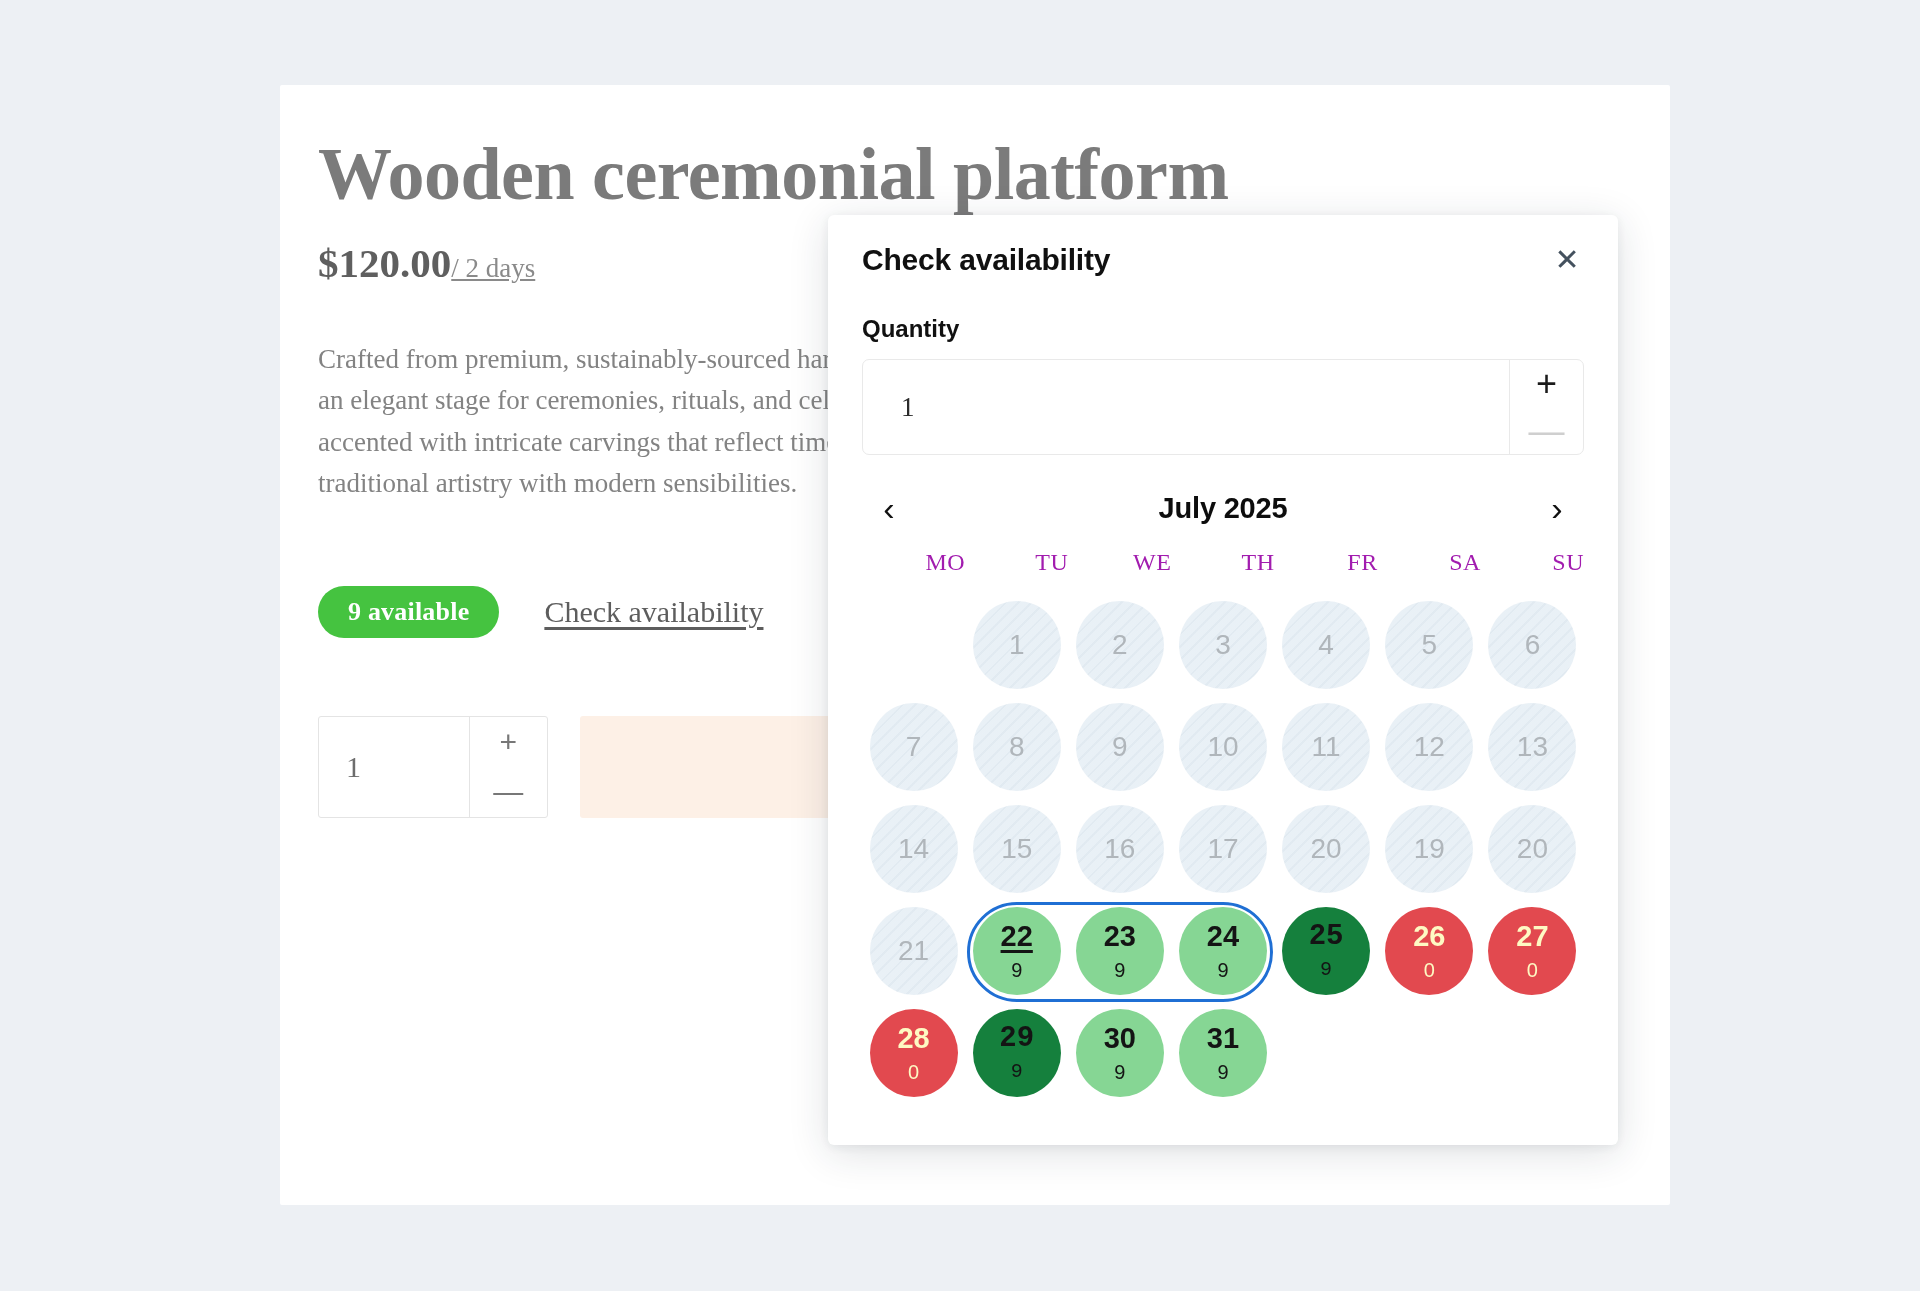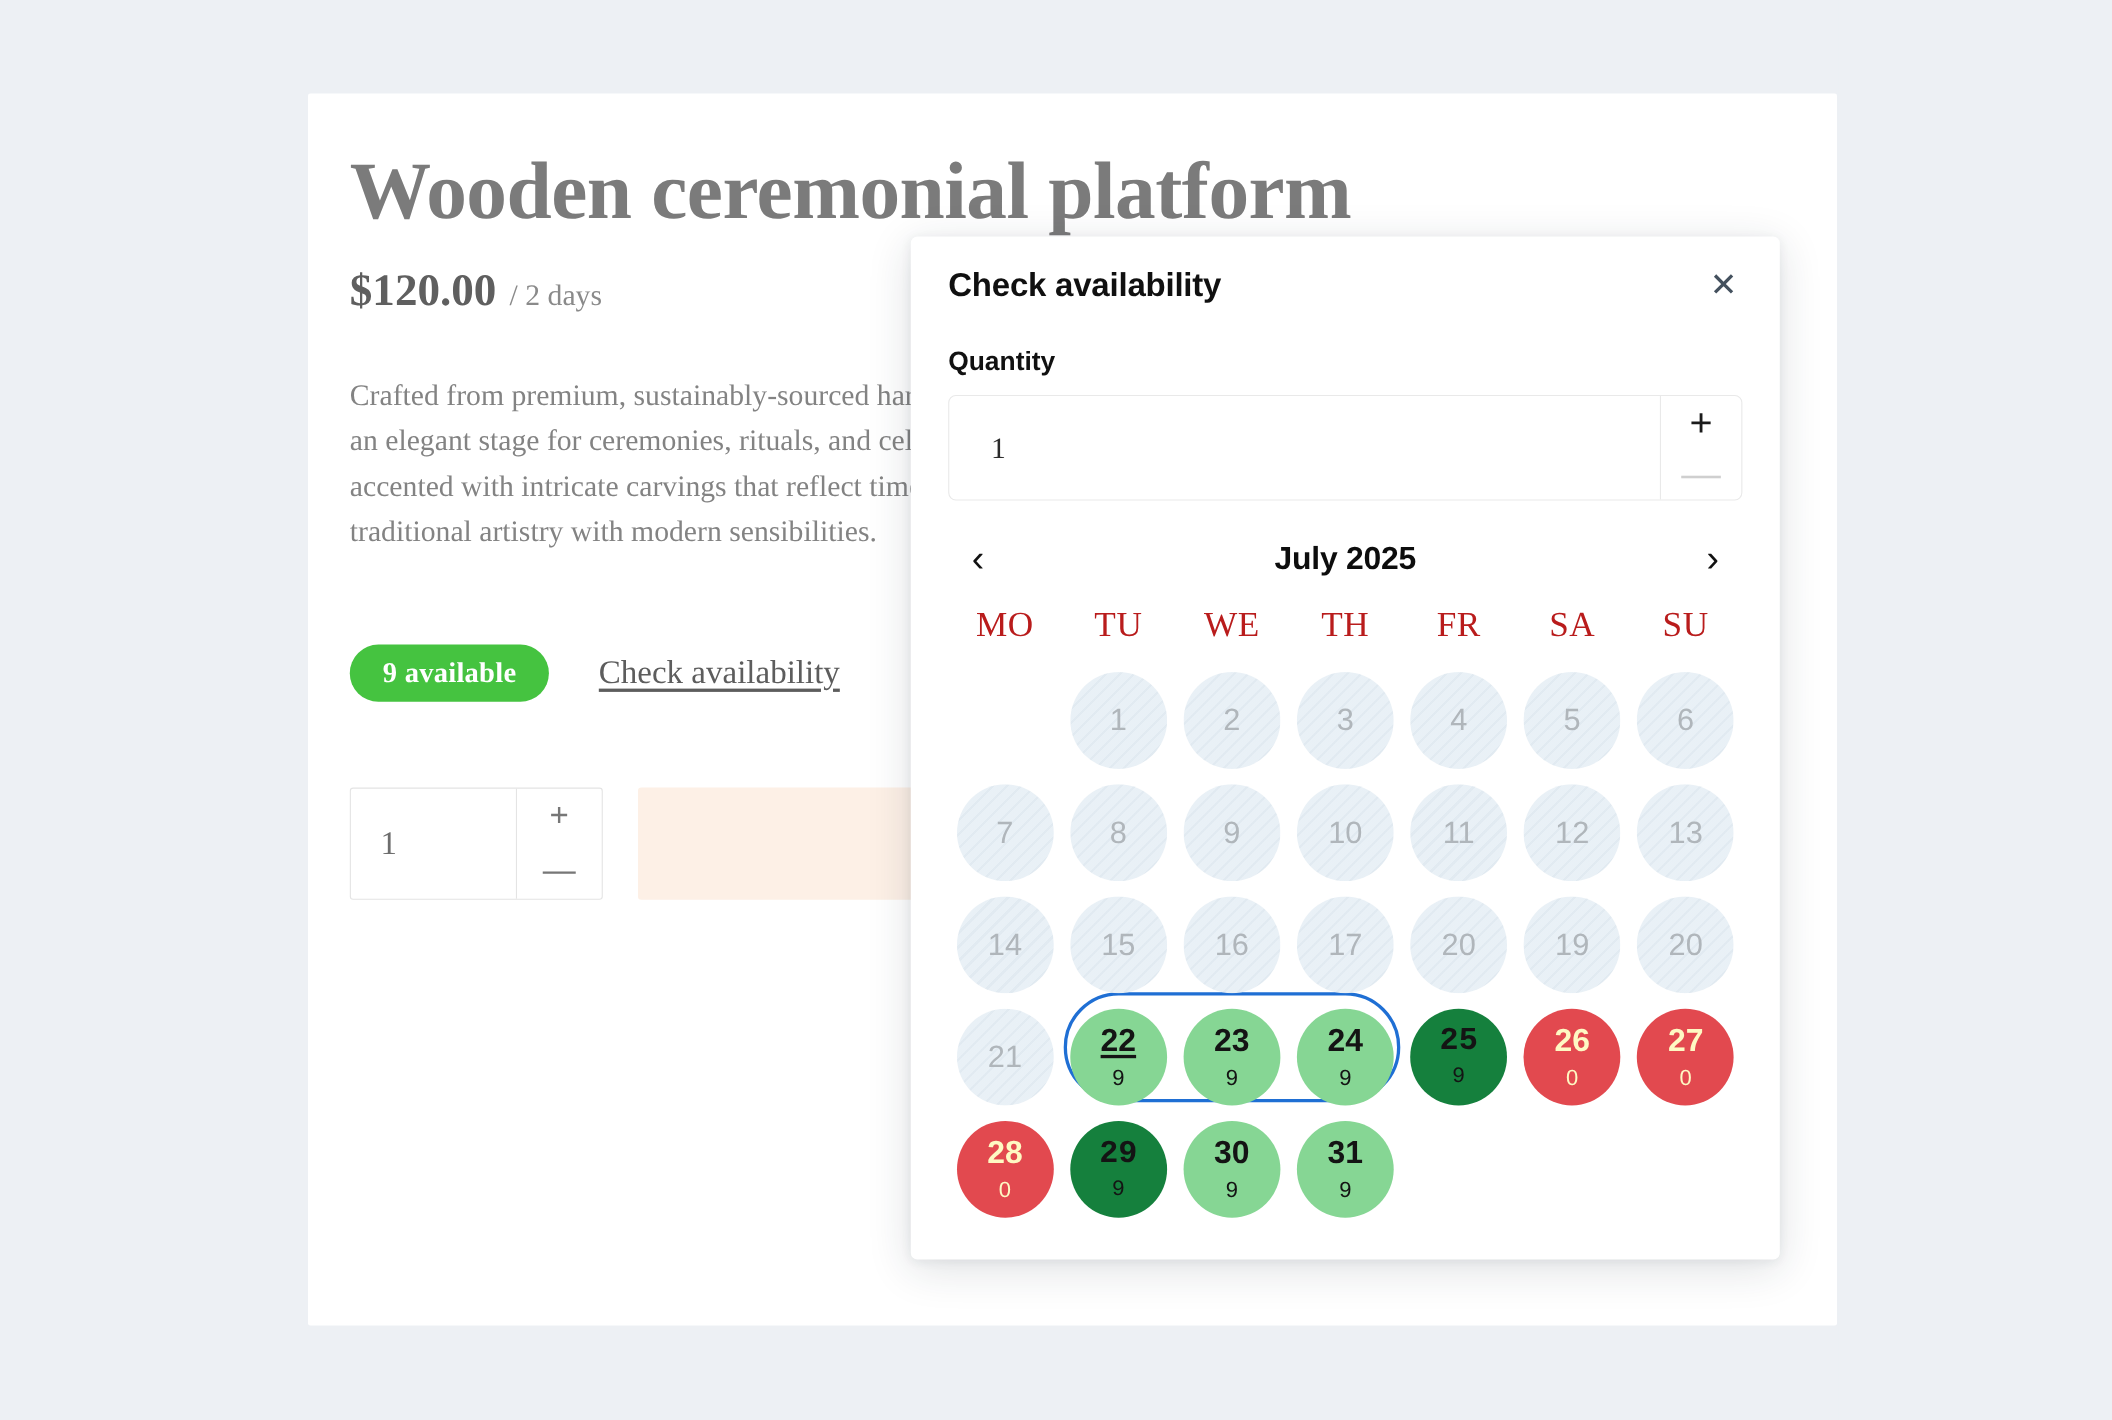--- a/index.html
+++ b/index.html
@@ -51,22 +51,22 @@
     font-family: "Liberation Serif", serif;
     color: #6f6f6f;
   }
   .price-amount {
     font-size: 41px;
     font-weight: 700;
     color: #5f5f5f;
   }
   .price-unit {
     font-size: 27px;
-    margin-left: 12px;
     color: #8a8a8a;
+    text-decoration: underline;
   }
 
   .product-desc {
     margin-top: 52px;
     font-family: "Liberation Serif", serif;
     font-size: 27px;
     line-height: 1.52;
     color: #838383;
     width: 840px;
   }
@@ -257,24 +257,24 @@
     letter-spacing: -0.2px;
   }
 
   .cal-grid {
     margin-top: 24px;
     display: grid;
     grid-template-columns: repeat(7, 1fr);
   }
 
   .cal-dow {
-    text-align: center;
-    font-family: "Liberation Serif", serif;
-    font-size: 32px;
-    color: #b91c1c;
+    text-align: right;
+    font-family: "Liberation Serif", serif;
+    font-size: 24px;
+    color: #a21caf;
     padding-bottom: 18px;
     letter-spacing: 0.5px;
   }
 
   .cal-cell {
     height: 102px;
     display: flex;
     align-items: center;
     justify-content: center;
     position: relative;

